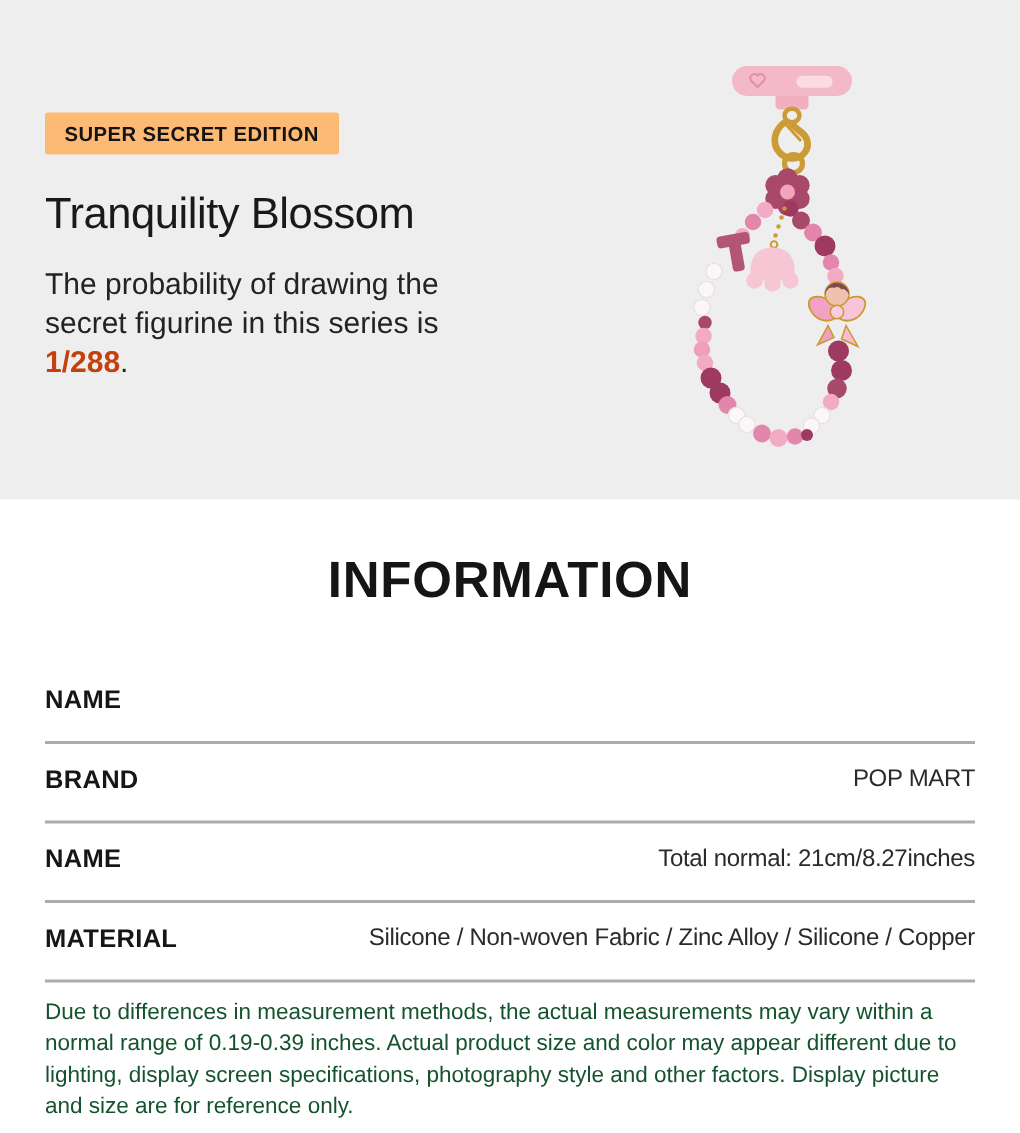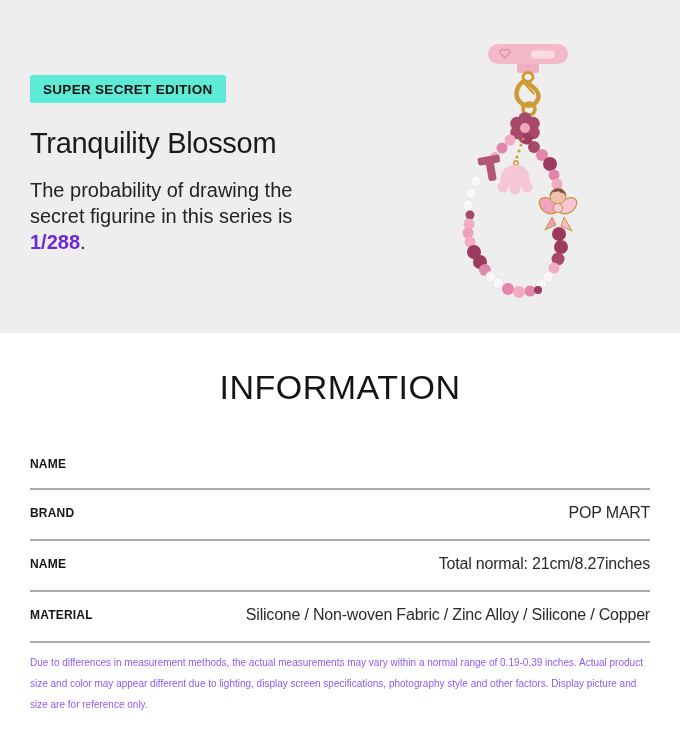--- a/index.html
+++ b/index.html
@@ -20,21 +20,21 @@
     background: #EEEEEE;
   }
   .hero-copy {
     position: absolute;
     left: 30px;
     top: 75px;
     width: 340px;
   }
   .badge {
     display: inline-block;
-    background: #5eead4;
+    background: #fdba74;
     color: #141414;
     font-size: 13.5px;
     font-weight: bold;
     letter-spacing: 0.3px;
     padding: 7px 13px 6px 13px;
     border-radius: 2px;
     white-space: nowrap;
   }
   .title {
     margin: 24px 0 0 0;
@@ -43,65 +43,65 @@
     color: #191919;
     letter-spacing: -0.3px;
   }
   .prob {
     margin: 17px 0 0 0;
     width: 318px;
     font-size: 20px;
     line-height: 26px;
     color: #232323;
   }
-  .prob b { color: #6d28d9; }
+  .prob b { color: #c2410c; }
   .charm-art {
     position: absolute;
     left: 400px;
     top: 3px;
     width: 270px;
     height: 330px;
   }
   
   .info { padding: 0 30px; }
   .info-heading {
     margin: 35px 0 0 0;
     text-align: center;
     font-size: 34px;
-    font-weight: normal;
+    font-weight: bold;
     letter-spacing: 0.5px;
     color: #151515;
   }
   .spec { margin-top: 36px; }
   .spec-row {
     display: flex;
     justify-content: space-between;
     align-items: center;
     padding: 14px 0 17px 0;
     border-bottom: 2px solid #ACACAC;
   }
   .spec-label {
-    font-size: 12px;
+    font-size: 17px;
     font-weight: bold;
     color: #161616;
     letter-spacing: 0.2px;
     white-space: nowrap;
   }
   .spec-value {
     font-size: 16px;
     color: #2A2A2A;
     text-align: right;
     letter-spacing: -0.2px;
     white-space: nowrap;
   }
   .disclaimer {
     margin: 9px 0 16px 0;
-    font-size: 10px;
+    font-size: 15px;
     line-height: 21px;
-    color: #8b5cf6;
+    color: #14532d;
   }
 </style>
 </head>
 <body>
 
 <div class="page">
 
   <section class="hero">
     <div class="hero-copy">
       <span class="badge">SUPER SECRET EDITION</span>

